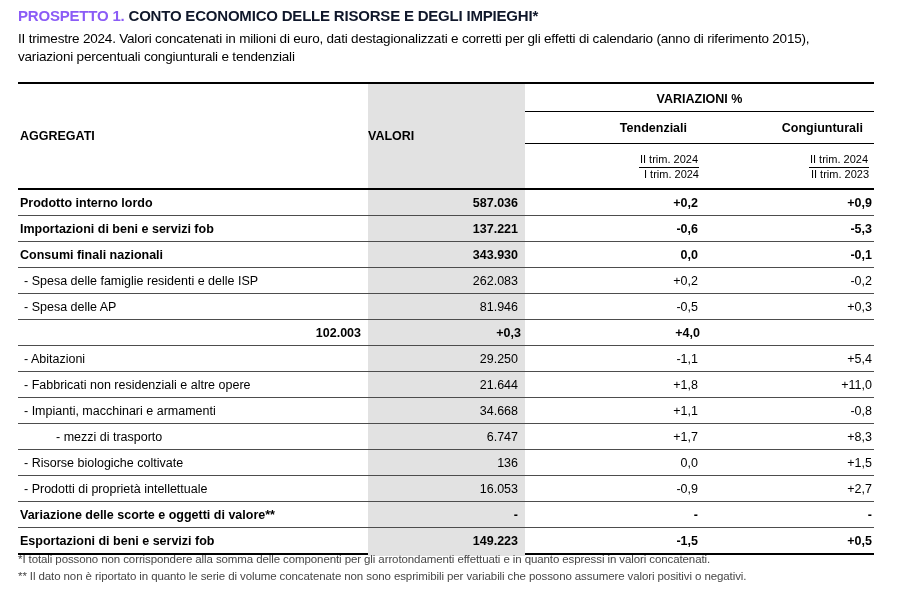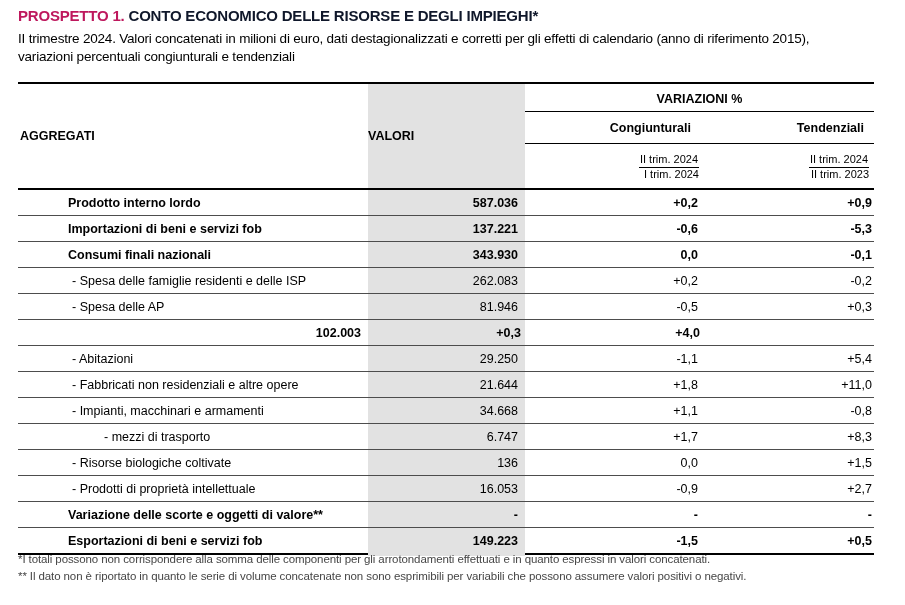--- a/index.html
+++ b/index.html
@@ -2,21 +2,21 @@
 <html><head>
 <meta charset="utf-8">
 <style>
   html,body{margin:0;padding:0;background:#fff;}
   .page{
     position:relative;width:905px;height:605px;background:#ffffff;
     font-family:"Liberation Sans", sans-serif;color:#000;overflow:hidden;
   }
   
   .title{position:absolute;left:18px;top:7px;font-size:15px;font-weight:bold;letter-spacing:-0.2px;}
-  .title .red{color:#be185d;}
+  .title .red{color:#8b5cf6;}
   .title .rest{color:#0f172a;}
   
   .subtitle{position:absolute;left:18px;top:30px;width:866px;font-size:13.5px;color:#000000;line-height:18px;letter-spacing:-0.2px;}
   
   .table-wrap{
     position:absolute;left:18px;top:82px;width:856px;
     border-top:2px solid #000;border-bottom:2px solid #000;
   }
   .gray-band{position:absolute;left:350px;top:0;bottom:-3px;width:157px;background:#e2e2e2;z-index:0;}
   .thead{position:relative;z-index:1;height:104px;border-bottom:2px solid #000;}
@@ -32,21 +32,21 @@
   .fraction{text-align:right;font-size:11px;line-height:13px;}
   .fraction.cong{width:177px;padding-right:3px;box-sizing:border-box;}
   .fraction.tend{flex:1;padding-right:5px;box-sizing:border-box;}
   .fraction .num{display:inline-block;border-bottom:1px solid #000;padding:0 1px 1px 1px;}
   .fraction .den{display:block;}
   
   .rows{position:relative;z-index:1;}
   .row{display:grid;grid-template-columns:350px 157px 177px 1fr;height:25px;align-items:center;border-bottom:1px solid #4d4d4d;font-size:12.5px;}
   .row:last-child{border-bottom:none;}
   .row.bold{font-weight:bold;}
-  .cell{white-space:nowrap;margin-left:48px;}
+  .cell{white-space:nowrap;}
   .cell.label{padding-left:2px;}
   .row.ind1 .cell.label{padding-left:6px;}
   .row.ind2 .cell.label{padding-left:38px;}
   .cell.valori{text-align:right;padding-right:7px;}
   .cell.cong{text-align:right;padding-right:4px;}
   .cell.tend{text-align:right;padding-right:2px;}
   
   .footnotes{position:absolute;left:18px;top:551px;font-size:11.5px;color:#464646;line-height:17px;letter-spacing:-0.1px;}
 </style>
 </head>
@@ -66,22 +66,22 @@
   <div class="table-wrap">
     <div class="gray-band"></div>
 
     <div class="thead">
       <div class="th-aggregati">AGGREGATI</div>
       <div class="th-valori">VALORI</div>
 
       <div class="variations">
         <div class="var-title">VARIAZIONI %</div>
         <div class="var-cols">
+          <div class="var-col tend">Tendenziali</div>
           <div class="var-col cong">Congiunturali</div>
-          <div class="var-col tend">Tendenziali</div>
         </div>
         <div class="fractions">
           <div class="fraction cong">
             <span class="num">II trim. 2024</span>
             <span class="den">I trim. 2024</span>
           </div>
           <div class="fraction tend">
             <span class="num">II trim. 2024</span>
             <span class="den">II trim. 2023</span>
           </div>

